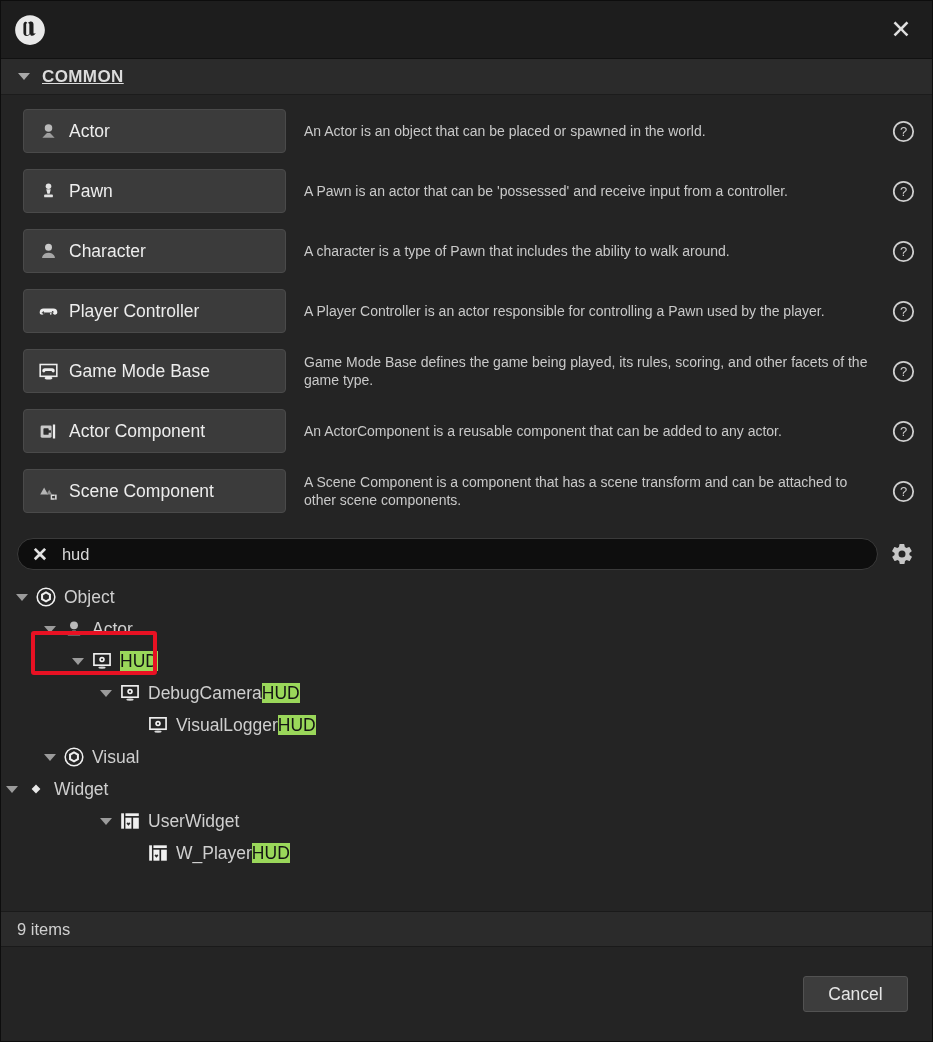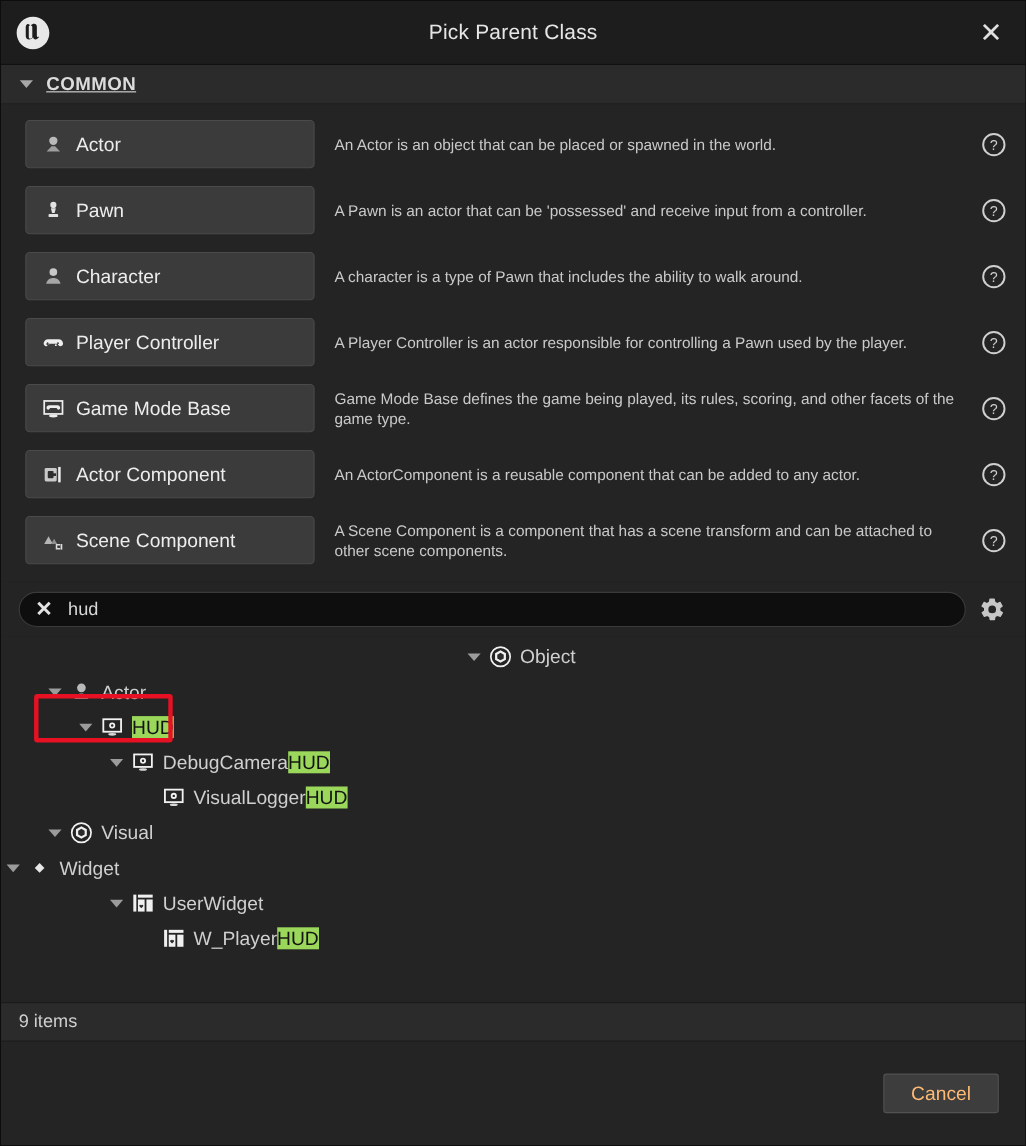--- a/index.html
+++ b/index.html
@@ -193,38 +193,37 @@
     height: 94px; min-height: 94px;
     background: #242424;
     display: flex; align-items: center; justify-content: flex-end;
     padding-right: 24px;
   }
   .cancel-btn {
     min-width: 105px; height: 36px;
     background: #3d3d3d;
     border: 1px solid #525252;
     border-radius: 3px;
-    color: #fdba74; font-size: 17.5px;
+    color: #e5e5e5; font-size: 17.5px;
     display: flex; align-items: center; justify-content: center;
     cursor: pointer;
     font-family: "Liberation Sans", sans-serif;
   }
 </style>
 </head>
 <body>
 
 <div class="dialog">
 
   <div class="titlebar">
     <div class="ue-logo">
       <svg viewBox="0 0 32 32">
           <path fill="#e8e8e8" d="M16 2C8.3 2 2 8.3 2 16s6.3 14 14 14 14-6.3 14-14S23.7 2 16 2zm-4.6 6.2c.9 0 1.6.5 2.1 1.2-.7.1-1.1.5-1.1 1.3v8.8c0 .9.4 1.4 1.1 1.4.6 0 1.3-.4 1.9-1.1V10.9c0-.9-.4-1.3-1.3-1.4.8-.9 1.8-1.4 2.8-1.4 1.5 0 2.4 1 2.4 2.8v7.6c0 .6.2.9.6.9.3 0 .6-.2 1-.5l.3.5c-1 1.4-2 2.1-3.1 2.1-1.1 0-1.8-.6-2-1.8-1.1 1.3-2.2 1.9-3.4 1.9-1.8 0-2.9-1.2-2.9-3.3v-7.3c0-1.3.5-2.4 1.6-2.8z"></path>
         </svg>
     </div>
-    <div class="title-text">Pick Parent Class</div>
     <div class="close-btn">✕</div>
   </div>
 
   <div class="section-header">
     <span class="tri"></span>
     <span class="section-title">COMMON</span>
   </div>
 
   <div class="common-area" id="commonList">
       <div class="common-row">
@@ -367,21 +366,21 @@
       <input class="search-val" type="text" value="hud" style="">
     </div>
     <div class="gear-btn">
       <svg viewBox="0 0 24 24">
           <path fill="#c6c6c6" d="M19.4 13a7.8 7.8 0 000-2l2.1-1.6a.5.5 0 00.1-.6l-2-3.5a.5.5 0 00-.6-.2l-2.5 1a7.3 7.3 0 00-1.7-1l-.4-2.6a.5.5 0 00-.5-.4h-4a.5.5 0 00-.5.4l-.4 2.6c-.6.3-1.2.6-1.7 1l-2.5-1a.5.5 0 00-.6.2l-2 3.5a.5.5 0 00.1.6L4.6 11a7.8 7.8 0 000 2l-2.1 1.6a.5.5 0 00-.1.6l2 3.5c.1.2.4.3.6.2l2.5-1c.5.4 1.1.8 1.7 1l.4 2.6c0 .3.2.4.5.4h4c.3 0 .5-.1.5-.4l.4-2.6c.6-.3 1.2-.6 1.7-1l2.5 1c.2.1.5 0 .6-.2l2-3.5a.5.5 0 00-.1-.6L19.4 13zM12 15.5A3.5 3.5 0 1115.5 12 3.5 3.5 0 0112 15.5z"></path>
         </svg>
     </div>
   </div>
 
   <div class="tree" id="treeList">
-      <div class="tree-row" style="padding-left: 10px; justify-content: center;">
+      <div class="tree-row" style="padding-left: 10px;">
         <span class="t-arrow">
           <i></i>
         </span>
         <span class="t-ico">
           <svg viewBox="0 0 24 24">
             <circle cx="12" cy="12" r="9.6" fill="none" stroke="#f0f0f0" stroke-width="1.7"></circle>
             <path fill="#f0f0f0" d="M12 5.6l5.4 3.1v6.3L12 18.1l-5.4-3.1V8.7z"></path>
             <path fill="#2b2b2b" d="M12 8.1l3.2 1.9v3.7L12 15.6l-3.2-1.9V10z"></path>
           </svg>
         </span>

